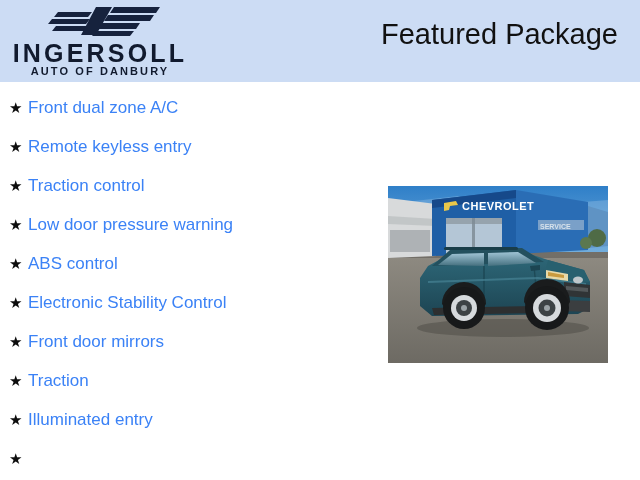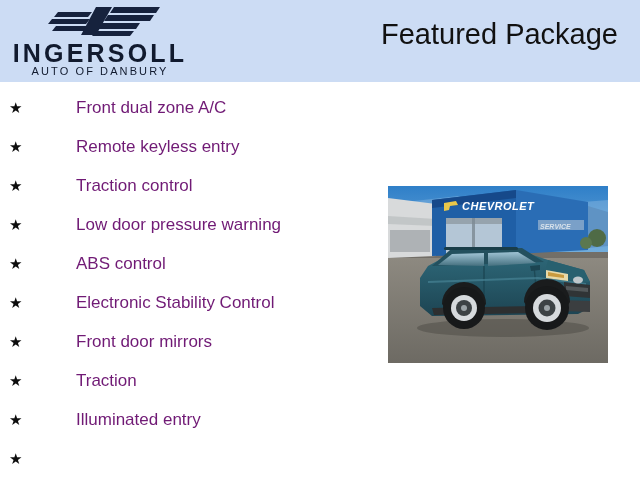--- a/index.html
+++ b/index.html
@@ -63,21 +63,21 @@
     white-space: nowrap;
   }
 
   .brand-sub {
     position: absolute;
     left: 0;
     top: 65px;
     width: 200px;
     text-align: center;
     font-size: 11px;
-    font-weight: 400;
+    font-weight: 700;
     letter-spacing: 2.1px;
     color: #111a2e;
     line-height: 13px;
     white-space: nowrap;
   }
 
   .header-title {
     position: absolute;
     right: 22px;
     top: 18px;
@@ -114,35 +114,33 @@
     font-size: 15px;
     line-height: 15px;
     color: #0d0d0d;
     text-align: left;
   }
 
   .feature-text {
     flex: 1 1 auto;
     font-size: 17px;
     line-height: 20px;
-    color: #701a75;
+    color: #3b82f6;
     white-space: nowrap;
-    margin-left: 48px;
   }
 
   
   .photo {
     position: absolute;
     left: 388px;
     top: 186px;
     width: 220px;
     height: 177px;
     overflow: hidden;
     background: #fde047;
-    font-style: italic;
   }
   .photo svg { display: block; }
 </style>
 </head>
 <body>
 
 <div class="page">
 
   <div class="header">
 

